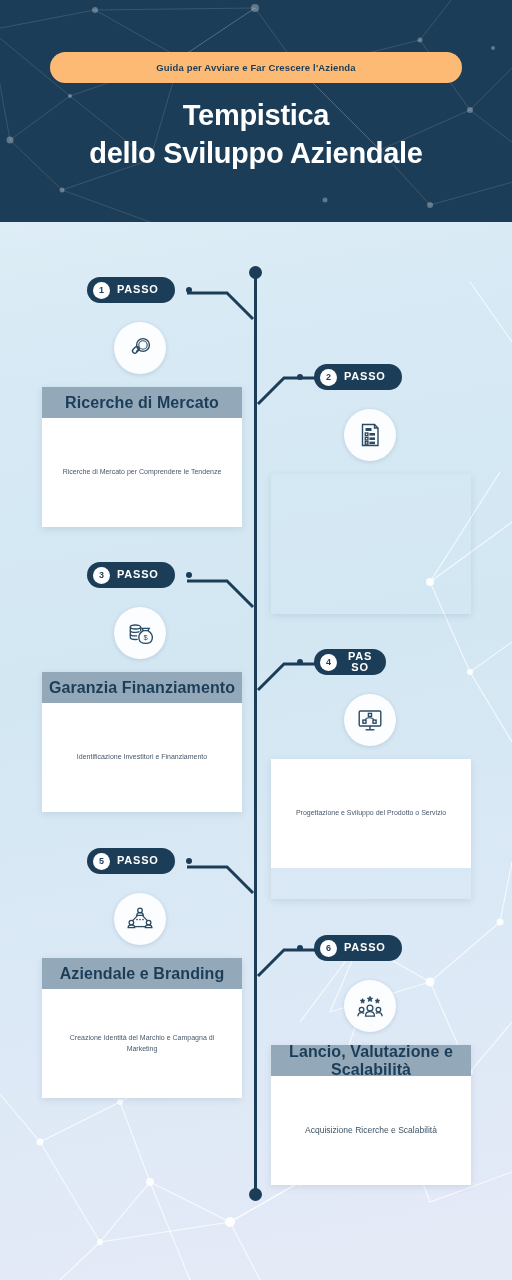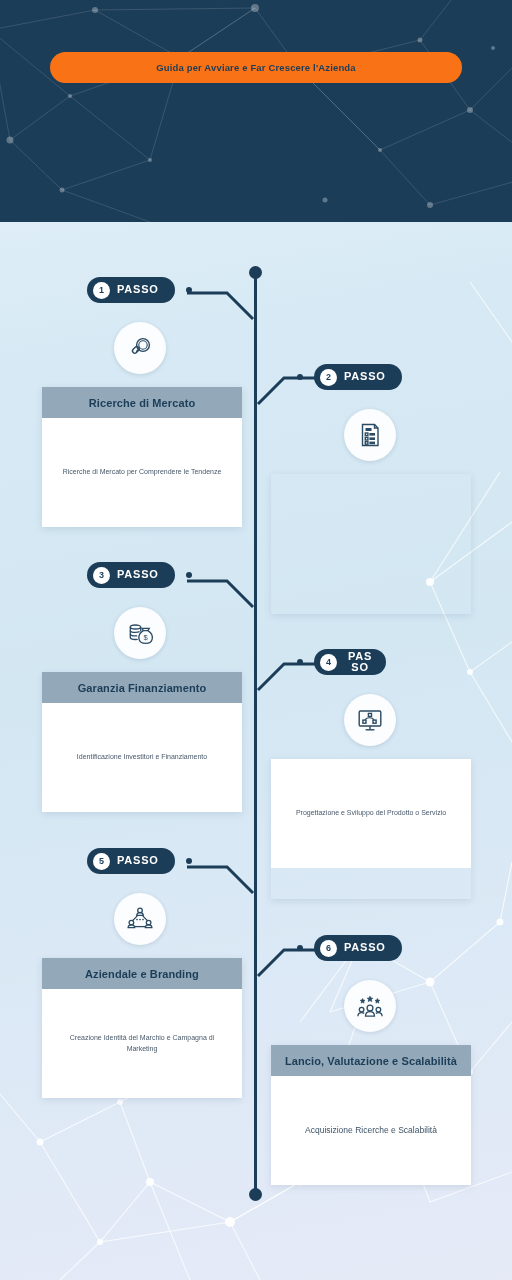--- a/index.html
+++ b/index.html
@@ -43,21 +43,21 @@
     width: 100%;
     height: 100%;
   }
   #subtitle-pill {
     position: absolute;
     top: 52px;
     left: 50px;
     width: 412px;
     height: 31px;
     border-radius: 16px;
-    background: #f97316;
+    background: #fdba74;
     display: flex;
     align-items: center;
     justify-content: center;
   }
   #subtitle-pill span {
     font-size: 9.5px;
     font-weight: bold;
     color: #1c3d58;
     letter-spacing: 0.15px;
   }
@@ -192,23 +192,23 @@
   .card-head {
     height: 31px;
     background: #93a8b8;
     display: flex;
     align-items: center;
     justify-content: center;
     padding: 0 6px;
   }
   .card-title {
     color: #1c3d58;
-    font-size: 11px;
+    font-size: 16px;
     font-weight: bold;
-    text-align: right;
+    text-align: center;
     letter-spacing: 0.1px;
   }
   .card-body {
     height: 109px;
     background: #ffffff;
     display: flex;
     align-items: center;
     justify-content: center;
     padding: 8px 12px;
   }
@@ -272,20 +272,24 @@
         <circle cx="380" cy="150" r="2"></circle>
         <circle cx="430" cy="205" r="3"></circle>
         <circle cx="493" cy="48" r="2"></circle>
         <circle cx="325" cy="200" r="2.5"></circle>
       </g>
     </svg>
 
     <div id="header-inner">
       <div id="subtitle-pill">
         <span>Guida per Avviare e Far Crescere l'Azienda</span>
+      </div>
+      <div id="main-title">
+        <span class="t-line">Tempistica</span>
+        <span class="t-line">dello Sviluppo Aziendale</span>
       </div>
     </div>
   </div>
 
   <svg class="net-svg" id="net-body" viewBox="0 0 512 1058">
     <g stroke="#ffffff" stroke-opacity="0.75" stroke-width="1.1" fill="none">
       <path d="M512 300 L430 360 L470 450 L512 420"></path>
       <path d="M430 360 L500 250"></path>
       <path d="M470 450 L512 520"></path>
       <path d="M500 700 L430 760 L470 850 L512 800"></path>

